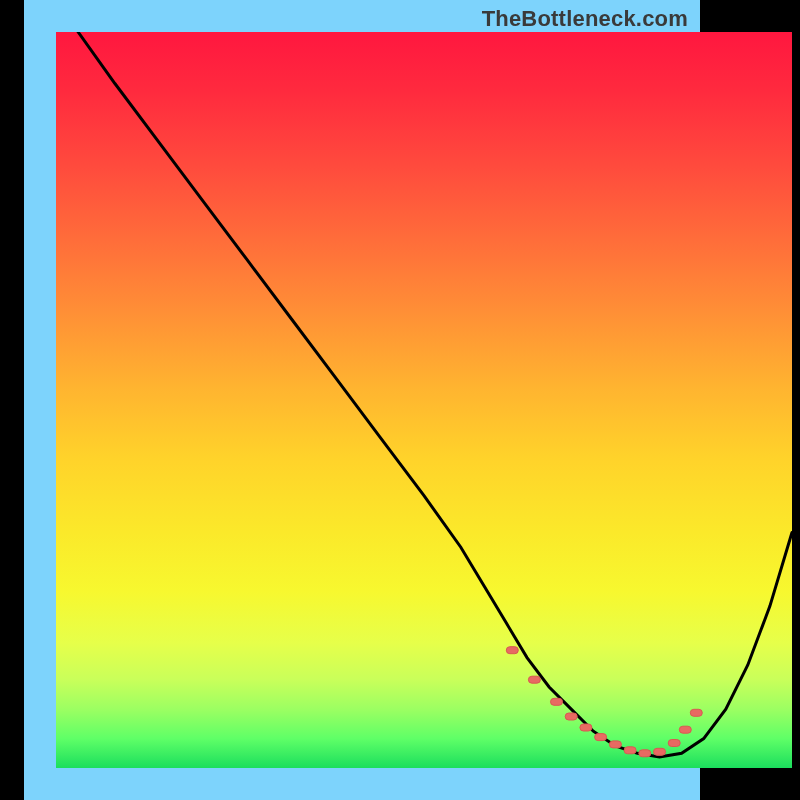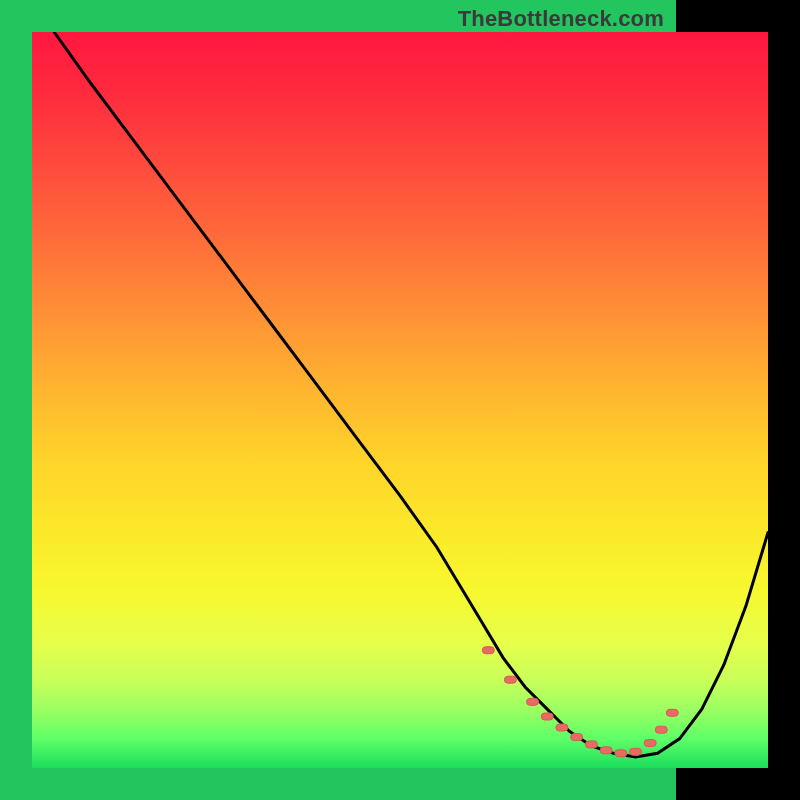--- a/index.html
+++ b/index.html
@@ -8,21 +8,22 @@
     width: 800px;
     height: 800px;
     overflow: hidden;
     background: #000;
     font-family: Arial, Helvetica, sans-serif;
   }
   .frame {
     position: relative;
     width: 676px;
     height: 800px;
-    background: #22c55e;
+    background: #7dd3fc;
+    margin-left: 24px;
   }
   .plot-area {
     position: absolute;
     left: 32px;
     top: 32px;
     width: 736px;
     height: 736px;
     
     background: linear-gradient(
       to bottom,

